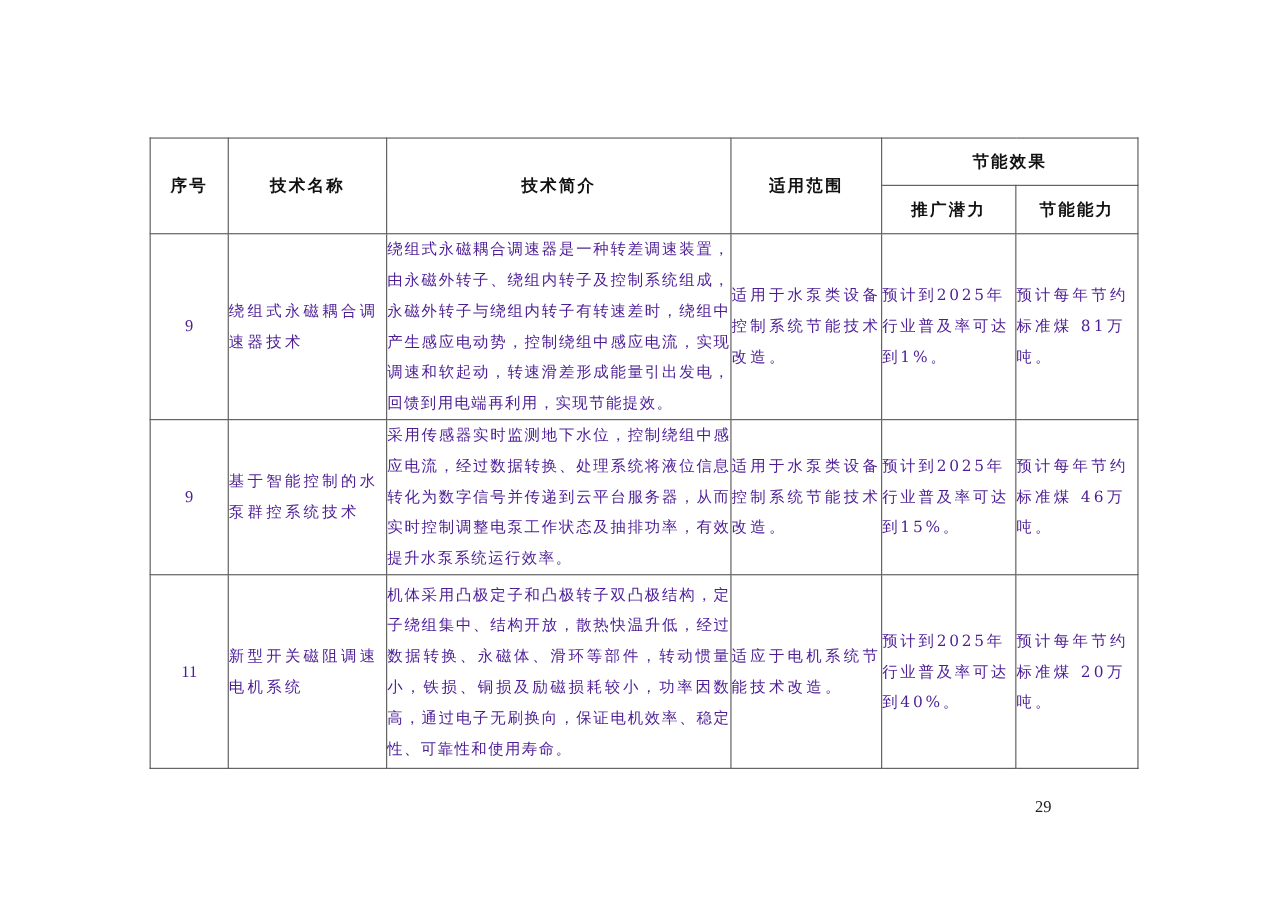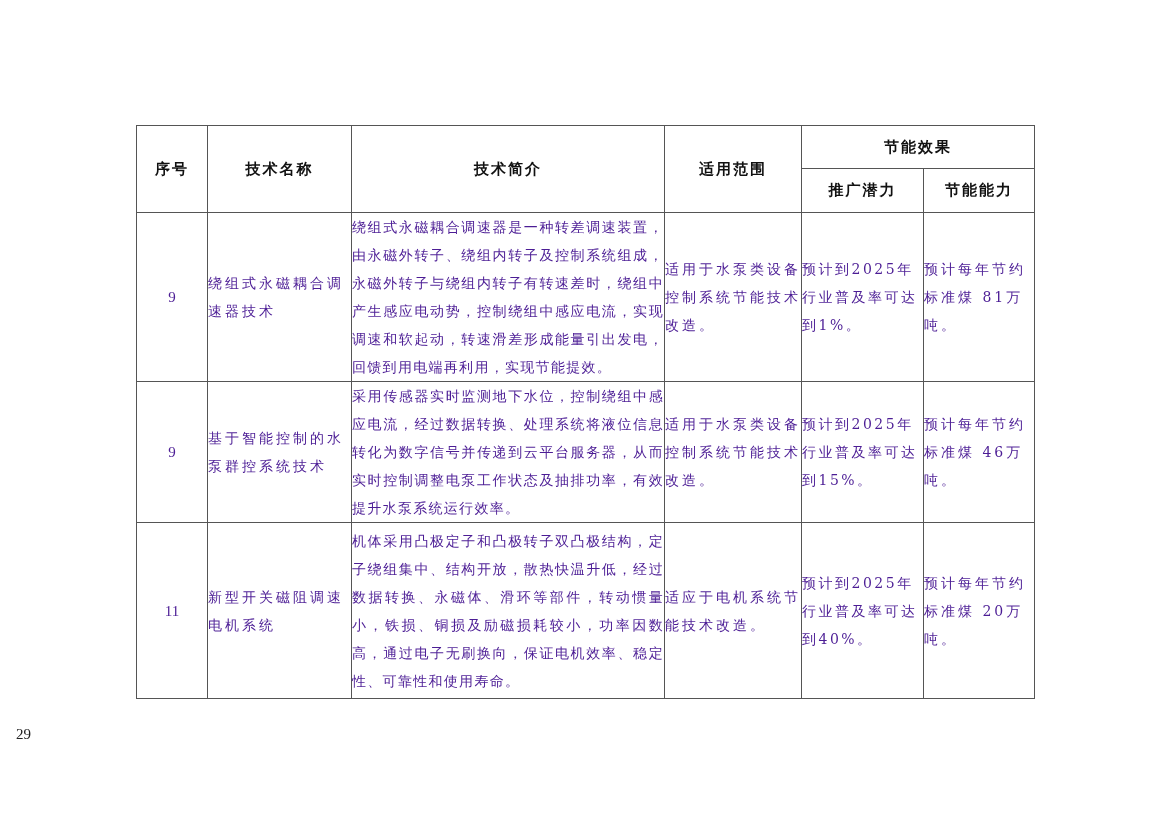--- a/index.html
+++ b/index.html
@@ -22,21 +22,21 @@
     font-weight: bold; font-size: 15px; letter-spacing: 2px; color: #111;
   }
   td { font-size: 14px; line-height: 28px; color: #4c1d95; }
   td.num { text-align: center; font-family: "Liberation Serif", serif; font-size: 15px; }
   td.name { padding: 0 8px 0 9px; letter-spacing: 3px; }
   td.desc { padding: 4px 8px 4px 8px; letter-spacing: 1.3px; text-align: justify; }
   td.scope { padding: 0 6px 0 8px; letter-spacing: 3px; }
   td.pot { padding: 0 6px 0 8px; letter-spacing: 2.5px; margin-left: 20px; }
   td.cap { padding: 0 6px 0 9px; letter-spacing: 3px; }
   .page-num {
-    position: absolute; left: 16px; width: 956px; top: 726px; text-align: left;
+    position: absolute; left: 0; width: 956px; top: 726px; text-align: right;
     font-family: "Liberation Serif", serif; font-size: 15px; color: #222;
   }
 </style>
 </head>
 <body>
 
 <table class="main">
   <colgroup>
     <col style="width:71px">
     <col style="width:144px">

